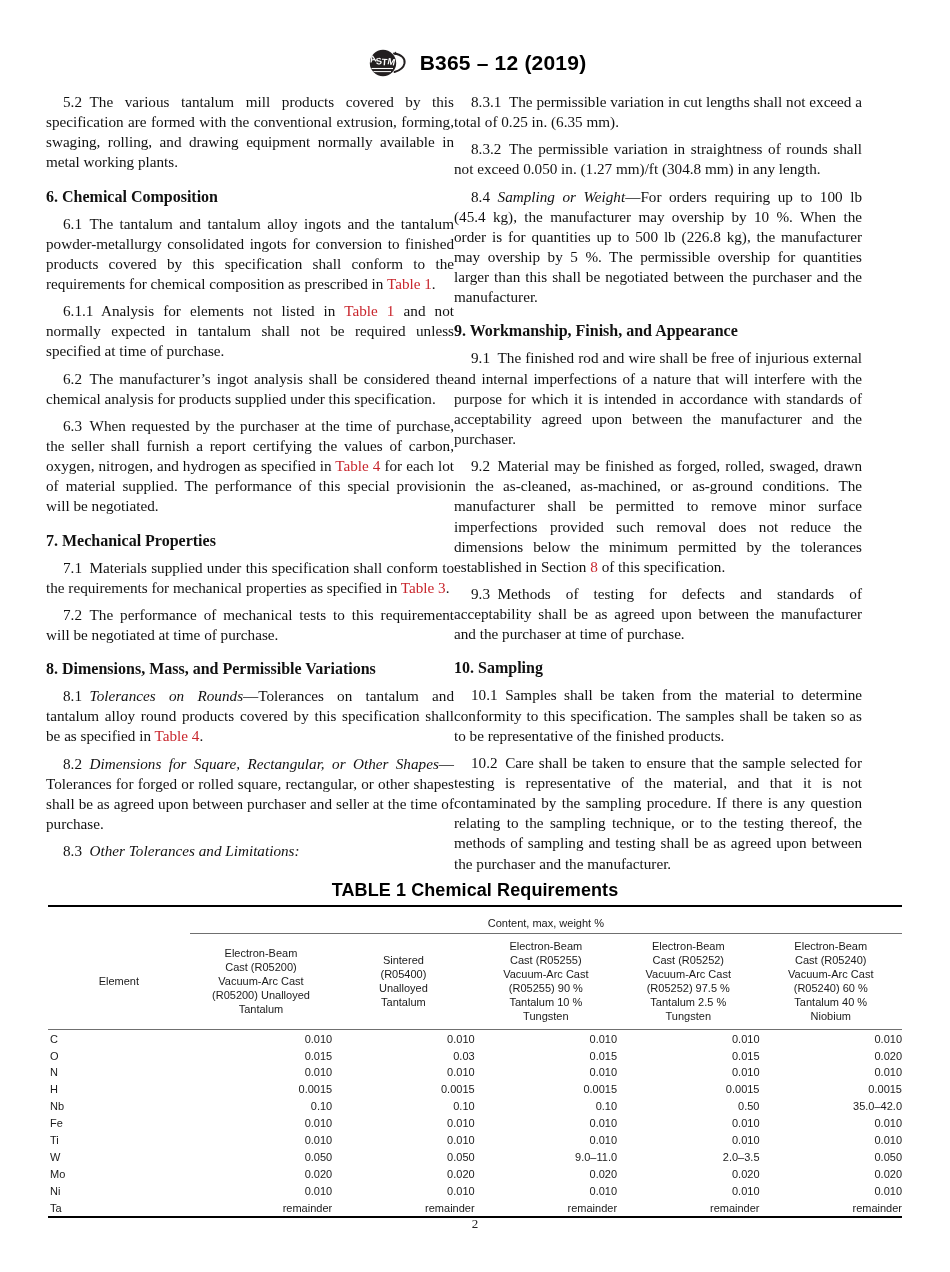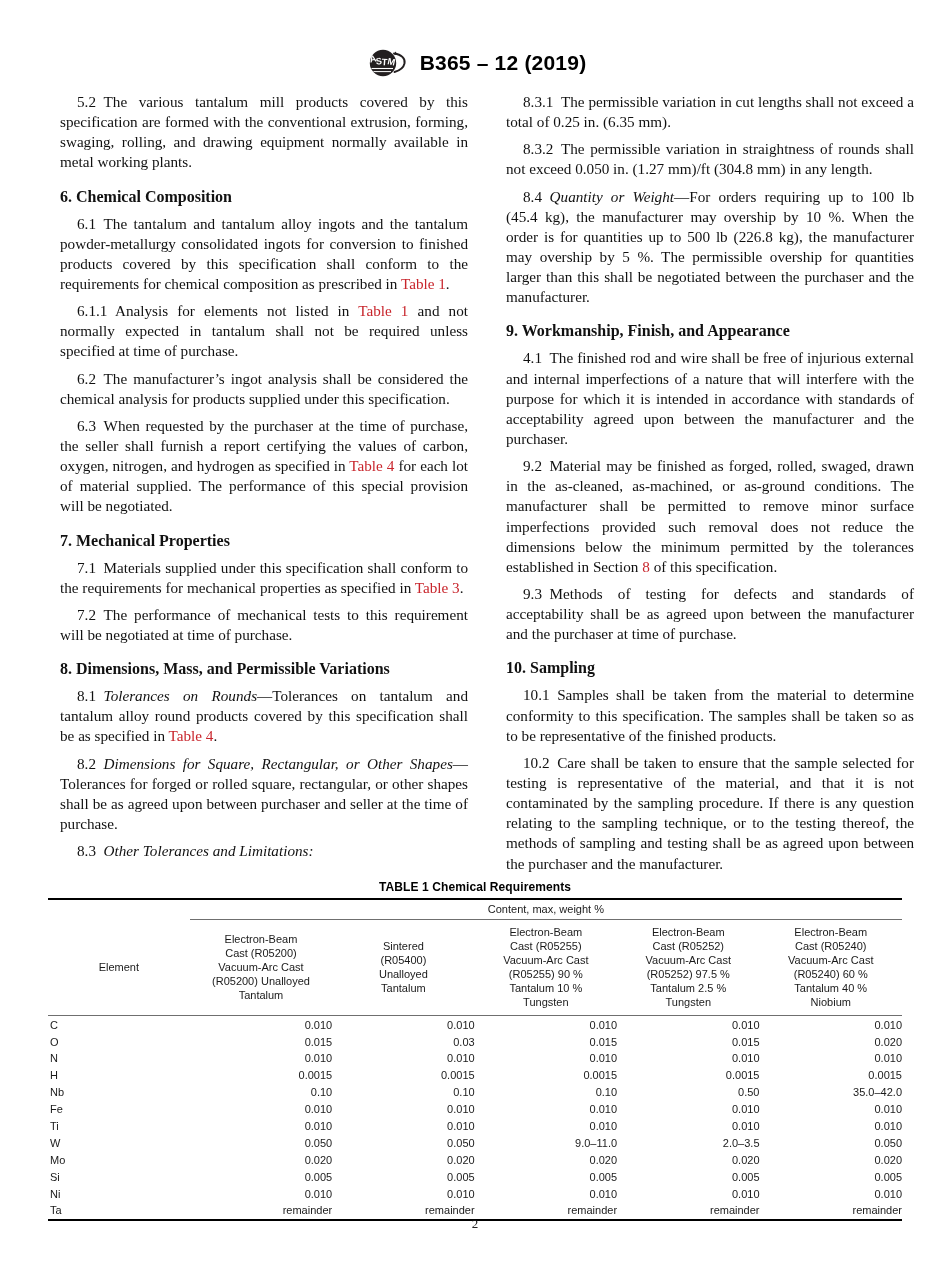--- a/index.html
+++ b/index.html
@@ -38,24 +38,23 @@
     font-weight: bold;
     letter-spacing: 0.2px;
     color: #000000;
     white-space: nowrap;
   }
 
   
   #columns {
     position: absolute;
     top: 92px;
-    left: 60px;
+    left: 46px;
     width: 854px;
     display: flex;
-    gap: 38px;
   }
   .column {
     width: 408px;
   }
 
   p.para {
     margin: 0 0 0 0;
     font-size: 15.2px;
     line-height: 1.325;
     text-align: justify;
@@ -84,21 +83,21 @@
 
   
   #table-block {
     position: absolute;
     top: 880px;
     left: 48px;
     width: 854px;
     font-family: "Liberation Sans", sans-serif;
   }
   #table-caption {
-    font-size: 12px;
+    font-size: 18px;
     font-weight: bold;
     text-align: center;
     color: #000;
     margin-bottom: 4px;
     letter-spacing: 0.1px;
   }
   table.data {
     border-collapse: collapse;
     width: 100%;
     font-size: 11px;
@@ -121,21 +120,21 @@
     font-size: 0;
     line-height: 0;
   }
   .rule-thin td {
     border-top: 1.1px solid #6f6f6f;
     height: 0;
     font-size: 0;
     line-height: 0;
   }
   tr.spanhead td {
-    padding: 3px 0 4px 0;
+    padding: 10px 0 4px 0;
   }
   tr.spanhead td.span-label {
     text-align: center;
     font-size: 11px;
   }
   tr.spanrule td.span-under {
     border-top: 1.1px solid #6f6f6f;
     height: 0;
     font-size: 0;
     line-height: 0;
@@ -217,23 +216,23 @@
       <p class="para"><span class="num">7.1</span> Materials supplied under this specification shall conform to the requirements for mechanical properties as specified in <span class="xref">Table 3</span>.</p>
       <p class="para"><span class="num">7.2</span> The performance of mechanical tests to this requirement will be negotiated at time of purchase.</p>
       <h2 class="section-head">8.  Dimensions, Mass, and Permissible Variations</h2>
       <p class="para"><span class="num">8.1</span> <span class="ital">Tolerances on Rounds</span>—Tolerances on tantalum and tantalum alloy round products covered by this specification shall be as specified in <span class="xref">Table 4</span>.</p>
       <p class="para"><span class="num">8.2</span> <span class="ital">Dimensions for Square, Rectangular, or Other Shapes</span>—Tolerances for forged or rolled square, rectangular, or other shapes shall be as agreed upon between purchaser and seller at the time of purchase.</p>
       <p class="para"><span class="num">8.3</span> <span class="ital">Other Tolerances and Limitations:</span></p>
     </div>
   <div class="column" id="col-right">
       <p class="para"><span class="num">8.3.1</span> The permissible variation in cut lengths shall not exceed a total of 0.25 in. (6.35 mm).</p>
       <p class="para"><span class="num">8.3.2</span> The permissible variation in straightness of rounds shall not exceed 0.050 in. (1.27 mm)/ft (304.8 mm) in any length.</p>
-      <p class="para"><span class="num">8.4</span> <span class="ital">Quantity or Weight</span>—For orders requiring up to 100 lb (45.4 kg), the manufacturer may overship by 10 %. When the order is for quantities up to 500 lb (226.8 kg), the manufacturer may overship by 5 %. The permissible overship for quantities larger than this shall be negotiated between the purchaser and the manufacturer.</p>
+      <p class="para"><span class="num">8.4</span> <span class="ital">Sampling or Weight</span>—For orders requiring up to 100 lb (45.4 kg), the manufacturer may overship by 10 %. When the order is for quantities up to 500 lb (226.8 kg), the manufacturer may overship by 5 %. The permissible overship for quantities larger than this shall be negotiated between the purchaser and the manufacturer.</p>
       <h2 class="section-head">9.  Workmanship, Finish, and Appearance</h2>
-      <p class="para"><span class="num">4.1</span> The finished rod and wire shall be free of injurious external and internal imperfections of a nature that will interfere with the purpose for which it is intended in accordance with standards of acceptability agreed upon between the manufacturer and the purchaser.</p>
+      <p class="para"><span class="num">9.1</span> The finished rod and wire shall be free of injurious external and internal imperfections of a nature that will interfere with the purpose for which it is intended in accordance with standards of acceptability agreed upon between the manufacturer and the purchaser.</p>
       <p class="para"><span class="num">9.2</span> Material may be finished as forged, rolled, swaged, drawn in the as-cleaned, as-machined, or as-ground conditions. The manufacturer shall be permitted to remove minor surface imperfections provided such removal does not reduce the dimensions below the minimum permitted by the tolerances established in Section <span class="xref">8</span> of this specification.</p>
       <p class="para"><span class="num">9.3</span> Methods of testing for defects and standards of acceptability shall be as agreed upon between the manufacturer and the purchaser at time of purchase.</p>
       <h2 class="section-head">10.  Sampling</h2>
       <p class="para"><span class="num">10.1</span> Samples shall be taken from the material to determine conformity to this specification. The samples shall be taken so as to be representative of the finished products.</p>
       <p class="para"><span class="num">10.2</span> Care shall be taken to ensure that the sample selected for testing is representative of the material, and that it is not contaminated by the sampling procedure. If there is any question relating to the sampling technique, or to the testing thereof, the methods of sampling and testing shall be as agreed upon between the purchaser and the manufacturer.</p>
     </div>
 </div>
 
 <div id="table-block">
   <div id="table-caption">TABLE 1 Chemical Requirements</div>
@@ -335,28 +334,20 @@
         </tr>
         <tr class="datarow">
           <td class="elem-cell">Mo</td>
           <td class="val-cell"><span class="val-inner">0.020</span></td>
           <td class="val-cell"><span class="val-inner">0.020</span></td>
           <td class="val-cell"><span class="val-inner">0.020</span></td>
           <td class="val-cell"><span class="val-inner">0.020</span></td>
           <td class="val-cell"><span class="val-inner">0.020</span></td>
         </tr>
         <tr class="datarow">
-          <td class="elem-cell">Si</td>
-          <td class="val-cell"><span class="val-inner">0.005</span></td>
-          <td class="val-cell"><span class="val-inner">0.005</span></td>
-          <td class="val-cell"><span class="val-inner">0.005</span></td>
-          <td class="val-cell"><span class="val-inner">0.005</span></td>
-          <td class="val-cell"><span class="val-inner">0.005</span></td>
-        </tr>
-        <tr class="datarow">
           <td class="elem-cell">Ni</td>
           <td class="val-cell"><span class="val-inner">0.010</span></td>
           <td class="val-cell"><span class="val-inner">0.010</span></td>
           <td class="val-cell"><span class="val-inner">0.010</span></td>
           <td class="val-cell"><span class="val-inner">0.010</span></td>
           <td class="val-cell"><span class="val-inner">0.010</span></td>
         </tr>
         <tr class="datarow">
           <td class="elem-cell">Ta</td>
           <td class="val-cell"><span class="val-inner">remainder</span></td>

